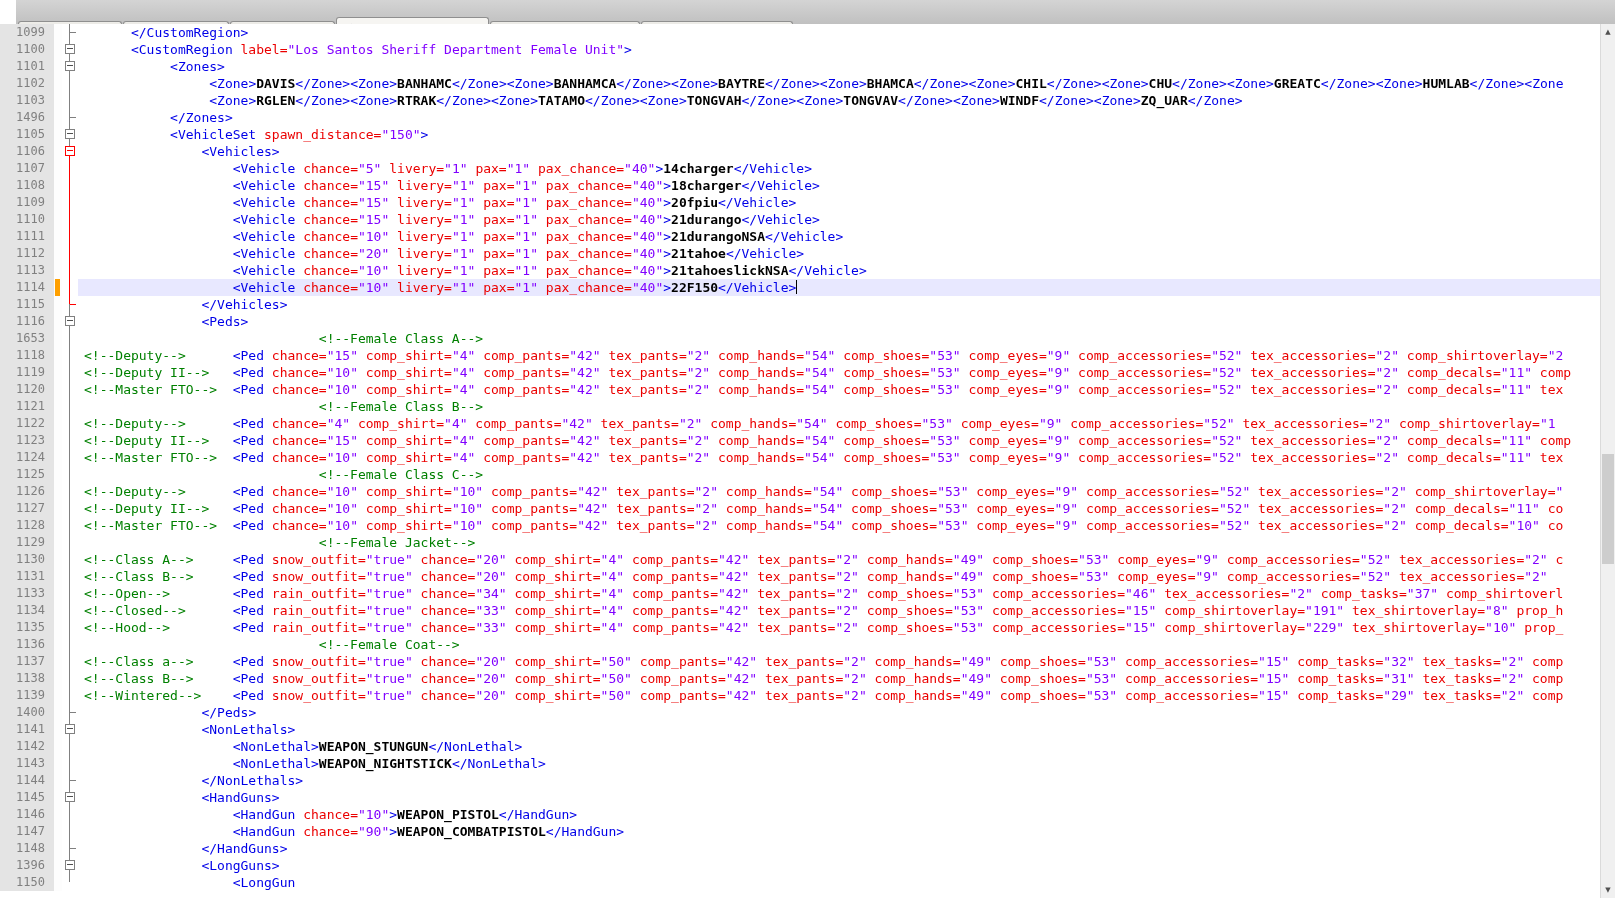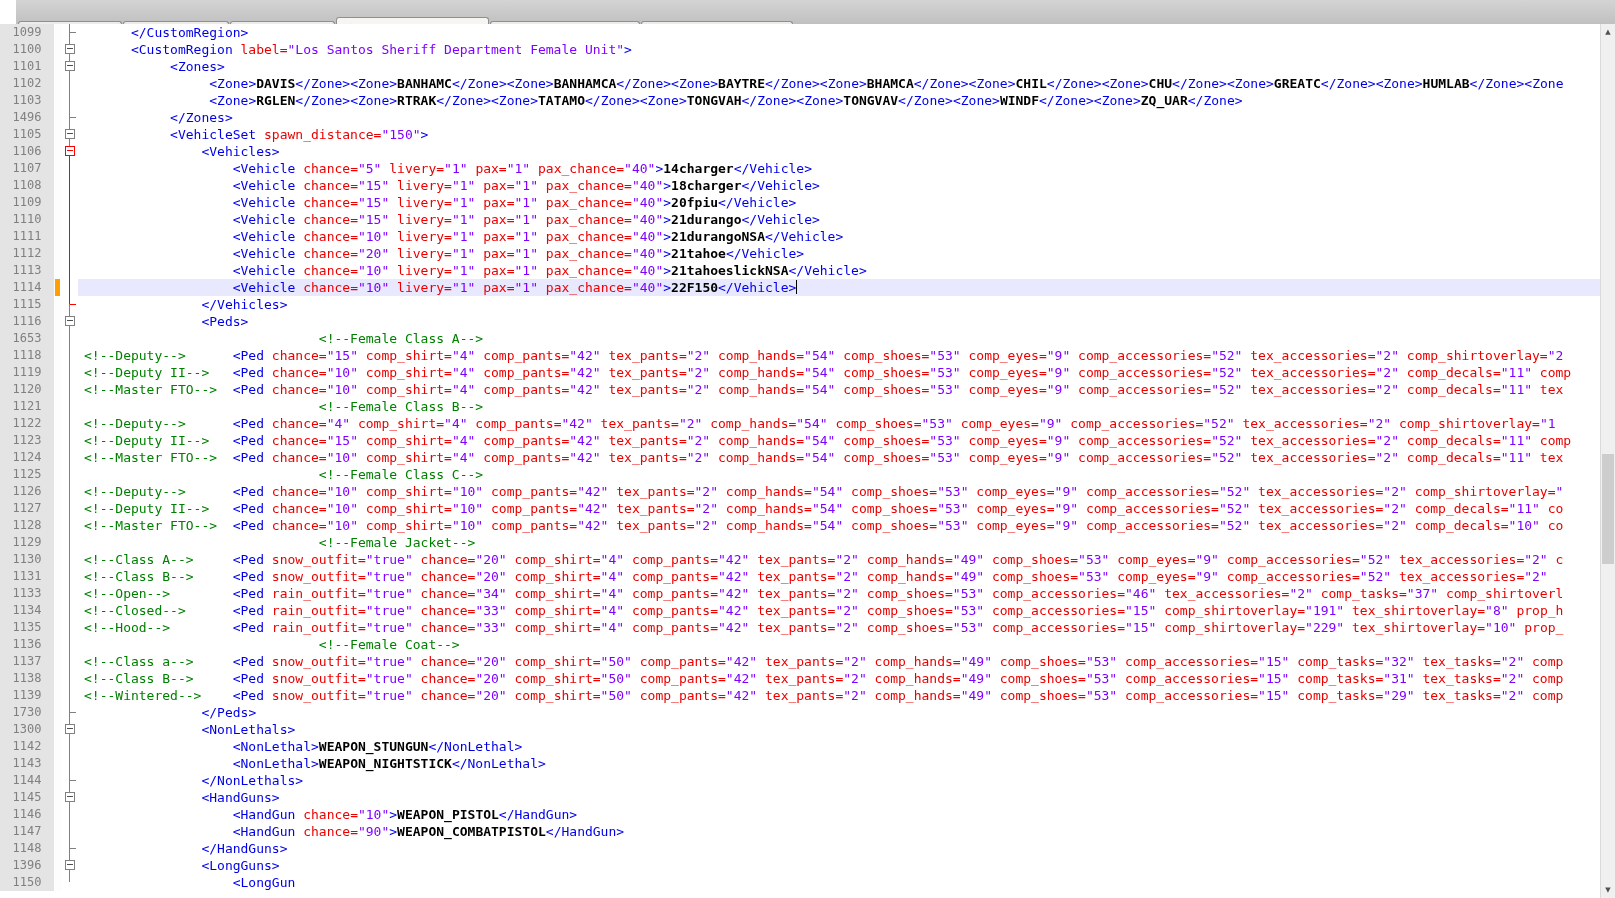--- a/index.html
+++ b/index.html
@@ -7,21 +7,21 @@
   
   #tabbar{position:absolute;top:0;left:16px;right:0;height:41px;background:linear-gradient(#d4d4d4,#b2b2b2);display:flex;align-items:flex-end;padding-left:2px;box-sizing:border-box}
   .tab{display:flex;align-items:center;height:20px;padding:0 7px 0 5px;margin-right:1px;border:1px solid #8f8f8f;border-bottom:none;border-radius:3px 3px 0 0;background:linear-gradient(#efeeea,#c9c7c0);font-size:12px;color:#3c3c3c;white-space:nowrap;cursor:default;box-sizing:border-box}
   .tab.active{height:24px;background:#f6f5f2;color:#000}
   .ficon{width:13px;height:13px;margin-right:4px;flex:0 0 13px}
   .tlabel{pointer-events:none}
   .tclose{margin-left:7px;font-size:9px;line-height:10px;color:#6a6a6a;font-family:"DejaVu Sans",sans-serif}
   
   #editor{position:absolute;top:24px;left:0;right:15px;bottom:0;overflow:hidden;background:#fff}
   .row{display:flex;height:17px;line-height:17px;white-space:pre}
-  .ln{flex:0 0 54px;width:54px;background:var(--ln-bg);color:var(--ln-fg);font:12px/17px "DejaVu Sans Mono",monospace;text-align:center;box-sizing:border-box}
+  .ln{flex:0 0 54px;width:54px;background:var(--ln-bg);color:var(--ln-fg);font:12px/17px "DejaVu Sans Mono",monospace;text-align:right;padding-right:9px;box-sizing:border-box}
   .chg{flex:0 0 8px;width:8px;position:relative;background:#fdfdfd}
   .chg .mark{position:absolute;left:1px;top:0;bottom:0;width:5px;background:var(--chg)}
   .fold{flex:0 0 16px;width:16px;position:relative;background:#fff}
   .fold .vt{position:absolute;left:7px;top:0;height:8px;width:1px;background:var(--fold)}
   .fold .vb{position:absolute;left:7px;top:8px;bottom:0;width:1px;background:var(--fold)}
   .fold .hz{position:absolute;left:8px;top:8px;width:6px;height:1px;background:var(--fold)}
   .fold .bx{position:absolute;left:3px;top:3px;width:8px;height:8px;border:1px solid var(--fold);background:#fff;z-index:1}
   .fold .mn{position:absolute;left:5px;top:7px;width:6px;height:1px;background:#505050;z-index:2}
   .fold .vt.red,.fold .vb.red,.fold .hz.red,.fold .mn.red{background:var(--fold-hl)}
   .fold .bx.red{border-color:var(--fold-hl)}
@@ -134,22 +134,22 @@
       <div class="row"><span class="ln">1129</span><span class="chg"></span><span class="fold"><span class="vt"></span><span class="vb"></span></span><span class="code"><span class="tk-tx">                              </span><span class="tk-cm">&lt;!--Female Jacket--&gt;</span></span></div>
       <div class="row"><span class="ln">1130</span><span class="chg"></span><span class="fold"><span class="vt"></span><span class="vb"></span></span><span class="code"><span class="tk-cm">&lt;!--Class A--&gt;</span><span class="tk-tx">     </span><span class="tk-tg">&lt;Ped</span><span class="tk-at"> snow_outfit=</span><span class="tk-vl">"true"</span><span class="tk-at"> chance=</span><span class="tk-vl">"20"</span><span class="tk-at"> comp_shirt=</span><span class="tk-vl">"4"</span><span class="tk-at"> comp_pants=</span><span class="tk-vl">"42"</span><span class="tk-at"> tex_pants=</span><span class="tk-vl">"2"</span><span class="tk-at"> comp_hands=</span><span class="tk-vl">"49"</span><span class="tk-at"> comp_shoes=</span><span class="tk-vl">"53"</span><span class="tk-at"> comp_eyes=</span><span class="tk-vl">"9"</span><span class="tk-at"> comp_accessories=</span><span class="tk-vl">"52"</span><span class="tk-at"> tex_accessories=</span><span class="tk-vl">"2"</span><span class="tk-at"> c</span></span></div>
       <div class="row"><span class="ln">1131</span><span class="chg"></span><span class="fold"><span class="vt"></span><span class="vb"></span></span><span class="code"><span class="tk-cm">&lt;!--Class B--&gt;</span><span class="tk-tx">     </span><span class="tk-tg">&lt;Ped</span><span class="tk-at"> snow_outfit=</span><span class="tk-vl">"true"</span><span class="tk-at"> chance=</span><span class="tk-vl">"20"</span><span class="tk-at"> comp_shirt=</span><span class="tk-vl">"4"</span><span class="tk-at"> comp_pants=</span><span class="tk-vl">"42"</span><span class="tk-at"> tex_pants=</span><span class="tk-vl">"2"</span><span class="tk-at"> comp_hands=</span><span class="tk-vl">"49"</span><span class="tk-at"> comp_shoes=</span><span class="tk-vl">"53"</span><span class="tk-at"> comp_eyes=</span><span class="tk-vl">"9"</span><span class="tk-at"> comp_accessories=</span><span class="tk-vl">"52"</span><span class="tk-at"> tex_accessories=</span><span class="tk-vl">"2"</span></span></div>
       <div class="row"><span class="ln">1133</span><span class="chg"></span><span class="fold"><span class="vt"></span><span class="vb"></span></span><span class="code"><span class="tk-cm">&lt;!--Open--&gt;</span><span class="tk-tx">        </span><span class="tk-tg">&lt;Ped</span><span class="tk-at"> rain_outfit=</span><span class="tk-vl">"true"</span><span class="tk-at"> chance=</span><span class="tk-vl">"34"</span><span class="tk-at"> comp_shirt=</span><span class="tk-vl">"4"</span><span class="tk-at"> comp_pants=</span><span class="tk-vl">"42"</span><span class="tk-at"> tex_pants=</span><span class="tk-vl">"2"</span><span class="tk-at"> comp_shoes=</span><span class="tk-vl">"53"</span><span class="tk-at"> comp_accessories=</span><span class="tk-vl">"46"</span><span class="tk-at"> tex_accessories=</span><span class="tk-vl">"2"</span><span class="tk-at"> comp_tasks=</span><span class="tk-vl">"37"</span><span class="tk-at"> comp_shirtoverl</span></span></div>
       <div class="row"><span class="ln">1134</span><span class="chg"></span><span class="fold"><span class="vt"></span><span class="vb"></span></span><span class="code"><span class="tk-cm">&lt;!--Closed--&gt;</span><span class="tk-tx">      </span><span class="tk-tg">&lt;Ped</span><span class="tk-at"> rain_outfit=</span><span class="tk-vl">"true"</span><span class="tk-at"> chance=</span><span class="tk-vl">"33"</span><span class="tk-at"> comp_shirt=</span><span class="tk-vl">"4"</span><span class="tk-at"> comp_pants=</span><span class="tk-vl">"42"</span><span class="tk-at"> tex_pants=</span><span class="tk-vl">"2"</span><span class="tk-at"> comp_shoes=</span><span class="tk-vl">"53"</span><span class="tk-at"> comp_accessories=</span><span class="tk-vl">"15"</span><span class="tk-at"> comp_shirtoverlay=</span><span class="tk-vl">"191"</span><span class="tk-at"> tex_shirtoverlay=</span><span class="tk-vl">"8"</span><span class="tk-at"> prop_h</span></span></div>
       <div class="row"><span class="ln">1135</span><span class="chg"></span><span class="fold"><span class="vt"></span><span class="vb"></span></span><span class="code"><span class="tk-cm">&lt;!--Hood--&gt;</span><span class="tk-tx">        </span><span class="tk-tg">&lt;Ped</span><span class="tk-at"> rain_outfit=</span><span class="tk-vl">"true"</span><span class="tk-at"> chance=</span><span class="tk-vl">"33"</span><span class="tk-at"> comp_shirt=</span><span class="tk-vl">"4"</span><span class="tk-at"> comp_pants=</span><span class="tk-vl">"42"</span><span class="tk-at"> tex_pants=</span><span class="tk-vl">"2"</span><span class="tk-at"> comp_shoes=</span><span class="tk-vl">"53"</span><span class="tk-at"> comp_accessories=</span><span class="tk-vl">"15"</span><span class="tk-at"> comp_shirtoverlay=</span><span class="tk-vl">"229"</span><span class="tk-at"> tex_shirtoverlay=</span><span class="tk-vl">"10"</span><span class="tk-at"> prop_</span></span></div>
       <div class="row"><span class="ln">1136</span><span class="chg"></span><span class="fold"><span class="vt"></span><span class="vb"></span></span><span class="code"><span class="tk-tx">                              </span><span class="tk-cm">&lt;!--Female Coat--&gt;</span></span></div>
       <div class="row"><span class="ln">1137</span><span class="chg"></span><span class="fold"><span class="vt"></span><span class="vb"></span></span><span class="code"><span class="tk-cm">&lt;!--Class a--&gt;</span><span class="tk-tx">     </span><span class="tk-tg">&lt;Ped</span><span class="tk-at"> snow_outfit=</span><span class="tk-vl">"true"</span><span class="tk-at"> chance=</span><span class="tk-vl">"20"</span><span class="tk-at"> comp_shirt=</span><span class="tk-vl">"50"</span><span class="tk-at"> comp_pants=</span><span class="tk-vl">"42"</span><span class="tk-at"> tex_pants=</span><span class="tk-vl">"2"</span><span class="tk-at"> comp_hands=</span><span class="tk-vl">"49"</span><span class="tk-at"> comp_shoes=</span><span class="tk-vl">"53"</span><span class="tk-at"> comp_accessories=</span><span class="tk-vl">"15"</span><span class="tk-at"> comp_tasks=</span><span class="tk-vl">"32"</span><span class="tk-at"> tex_tasks=</span><span class="tk-vl">"2"</span><span class="tk-at"> comp</span></span></div>
       <div class="row"><span class="ln">1138</span><span class="chg"></span><span class="fold"><span class="vt"></span><span class="vb"></span></span><span class="code"><span class="tk-cm">&lt;!--Class B--&gt;</span><span class="tk-tx">     </span><span class="tk-tg">&lt;Ped</span><span class="tk-at"> snow_outfit=</span><span class="tk-vl">"true"</span><span class="tk-at"> chance=</span><span class="tk-vl">"20"</span><span class="tk-at"> comp_shirt=</span><span class="tk-vl">"50"</span><span class="tk-at"> comp_pants=</span><span class="tk-vl">"42"</span><span class="tk-at"> tex_pants=</span><span class="tk-vl">"2"</span><span class="tk-at"> comp_hands=</span><span class="tk-vl">"49"</span><span class="tk-at"> comp_shoes=</span><span class="tk-vl">"53"</span><span class="tk-at"> comp_accessories=</span><span class="tk-vl">"15"</span><span class="tk-at"> comp_tasks=</span><span class="tk-vl">"31"</span><span class="tk-at"> tex_tasks=</span><span class="tk-vl">"2"</span><span class="tk-at"> comp</span></span></div>
       <div class="row"><span class="ln">1139</span><span class="chg"></span><span class="fold"><span class="vt"></span><span class="vb"></span></span><span class="code"><span class="tk-cm">&lt;!--Wintered--&gt;</span><span class="tk-tx">    </span><span class="tk-tg">&lt;Ped</span><span class="tk-at"> snow_outfit=</span><span class="tk-vl">"true"</span><span class="tk-at"> chance=</span><span class="tk-vl">"20"</span><span class="tk-at"> comp_shirt=</span><span class="tk-vl">"50"</span><span class="tk-at"> comp_pants=</span><span class="tk-vl">"42"</span><span class="tk-at"> tex_pants=</span><span class="tk-vl">"2"</span><span class="tk-at"> comp_hands=</span><span class="tk-vl">"49"</span><span class="tk-at"> comp_shoes=</span><span class="tk-vl">"53"</span><span class="tk-at"> comp_accessories=</span><span class="tk-vl">"15"</span><span class="tk-at"> comp_tasks=</span><span class="tk-vl">"29"</span><span class="tk-at"> tex_tasks=</span><span class="tk-vl">"2"</span><span class="tk-at"> comp</span></span></div>
-      <div class="row"><span class="ln">1730</span><span class="chg"></span><span class="fold"><span class="vt"></span><span class="vb"></span><span class="hz"></span></span><span class="code"><span class="tk-tx">               </span><span class="tk-tg">&lt;/Peds</span><span class="tk-tg">&gt;</span></span></div>
-      <div class="row"><span class="ln">1300</span><span class="chg"></span><span class="fold"><span class="vt"></span><span class="vb"></span><span class="bx"></span><span class="mn"></span></span><span class="code"><span class="tk-tx">               </span><span class="tk-tg">&lt;NonLethals</span><span class="tk-tg">&gt;</span></span></div>
+      <div class="row"><span class="ln">1400</span><span class="chg"></span><span class="fold"><span class="vt"></span><span class="vb"></span><span class="hz"></span></span><span class="code"><span class="tk-tx">               </span><span class="tk-tg">&lt;/Peds</span><span class="tk-tg">&gt;</span></span></div>
+      <div class="row"><span class="ln">1141</span><span class="chg"></span><span class="fold"><span class="vt"></span><span class="vb"></span><span class="bx"></span><span class="mn"></span></span><span class="code"><span class="tk-tx">               </span><span class="tk-tg">&lt;NonLethals</span><span class="tk-tg">&gt;</span></span></div>
       <div class="row"><span class="ln">1142</span><span class="chg"></span><span class="fold"><span class="vt"></span><span class="vb"></span></span><span class="code"><span class="tk-tx">                   </span><span class="tk-tg">&lt;NonLethal</span><span class="tk-tg">&gt;</span><span class="tk-tx">WEAPON_STUNGUN</span><span class="tk-tg">&lt;/NonLethal</span><span class="tk-tg">&gt;</span></span></div>
       <div class="row"><span class="ln">1143</span><span class="chg"></span><span class="fold"><span class="vt"></span><span class="vb"></span></span><span class="code"><span class="tk-tx">                   </span><span class="tk-tg">&lt;NonLethal</span><span class="tk-tg">&gt;</span><span class="tk-tx">WEAPON_NIGHTSTICK</span><span class="tk-tg">&lt;/NonLethal</span><span class="tk-tg">&gt;</span></span></div>
       <div class="row"><span class="ln">1144</span><span class="chg"></span><span class="fold"><span class="vt"></span><span class="vb"></span><span class="hz"></span></span><span class="code"><span class="tk-tx">               </span><span class="tk-tg">&lt;/NonLethals</span><span class="tk-tg">&gt;</span></span></div>
       <div class="row"><span class="ln">1145</span><span class="chg"></span><span class="fold"><span class="vt"></span><span class="vb"></span><span class="bx"></span><span class="mn"></span></span><span class="code"><span class="tk-tx">               </span><span class="tk-tg">&lt;HandGuns</span><span class="tk-tg">&gt;</span></span></div>
       <div class="row"><span class="ln">1146</span><span class="chg"></span><span class="fold"><span class="vt"></span><span class="vb"></span></span><span class="code"><span class="tk-tx">                   </span><span class="tk-tg">&lt;HandGun</span><span class="tk-at"> chance=</span><span class="tk-vl">"10"</span><span class="tk-tg">&gt;</span><span class="tk-tx">WEAPON_PISTOL</span><span class="tk-tg">&lt;/HandGun</span><span class="tk-tg">&gt;</span></span></div>
       <div class="row"><span class="ln">1147</span><span class="chg"></span><span class="fold"><span class="vt"></span><span class="vb"></span></span><span class="code"><span class="tk-tx">                   </span><span class="tk-tg">&lt;HandGun</span><span class="tk-at"> chance=</span><span class="tk-vl">"90"</span><span class="tk-tg">&gt;</span><span class="tk-tx">WEAPON_COMBATPISTOL</span><span class="tk-tg">&lt;/HandGun</span><span class="tk-tg">&gt;</span></span></div>
       <div class="row"><span class="ln">1148</span><span class="chg"></span><span class="fold"><span class="vt"></span><span class="vb"></span><span class="hz"></span></span><span class="code"><span class="tk-tx">               </span><span class="tk-tg">&lt;/HandGuns</span><span class="tk-tg">&gt;</span></span></div>
       <div class="row"><span class="ln">1396</span><span class="chg"></span><span class="fold"><span class="vt"></span><span class="vb"></span><span class="bx"></span><span class="mn"></span></span><span class="code"><span class="tk-tx">               </span><span class="tk-tg">&lt;LongGuns</span><span class="tk-tg">&gt;</span></span></div>
       <div class="row"><span class="ln">1150</span><span class="chg"></span><span class="fold"><span class="vt"></span></span><span class="code"><span class="tk-tx">                   </span><span class="tk-tg">&lt;LongGun</span></span></div>
     </div>

